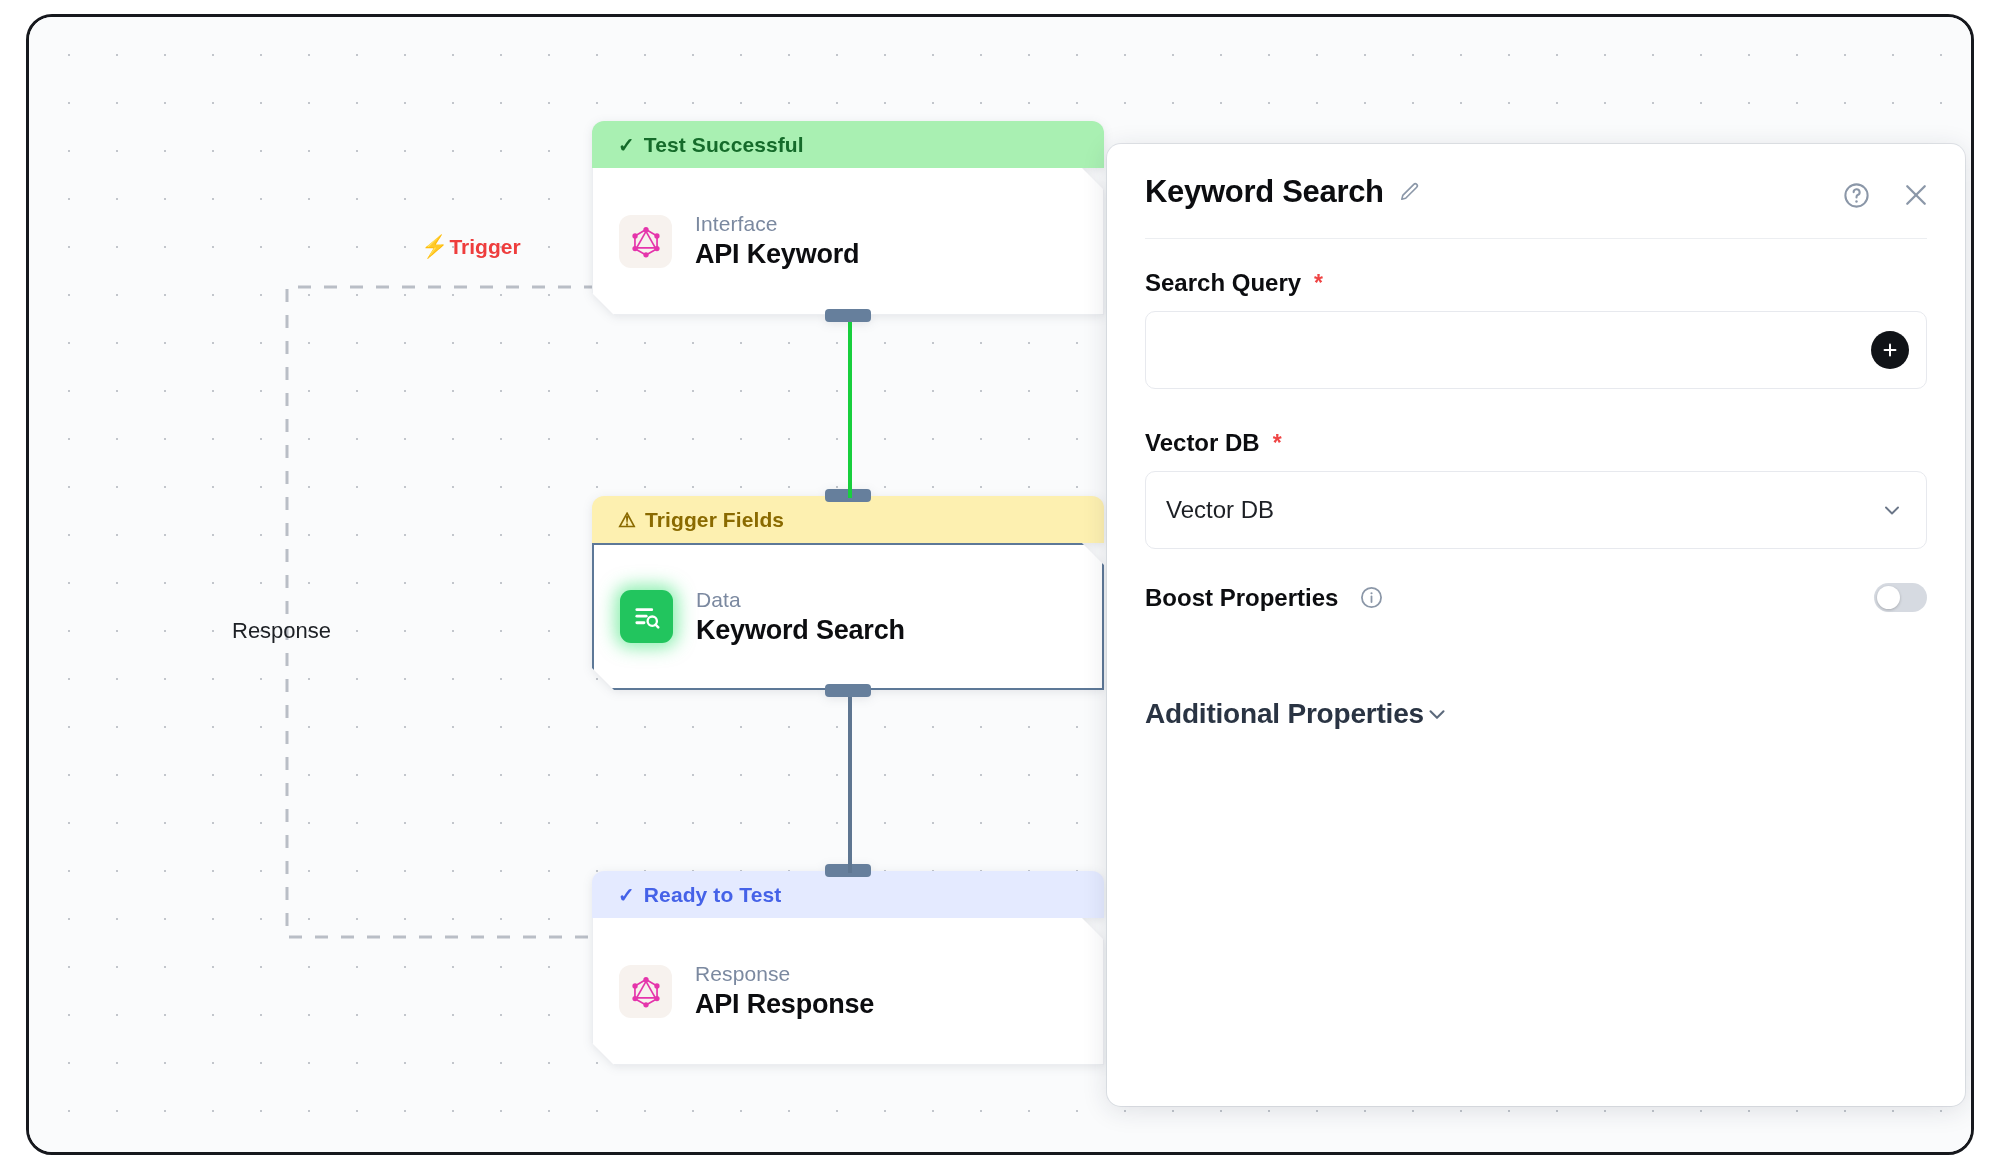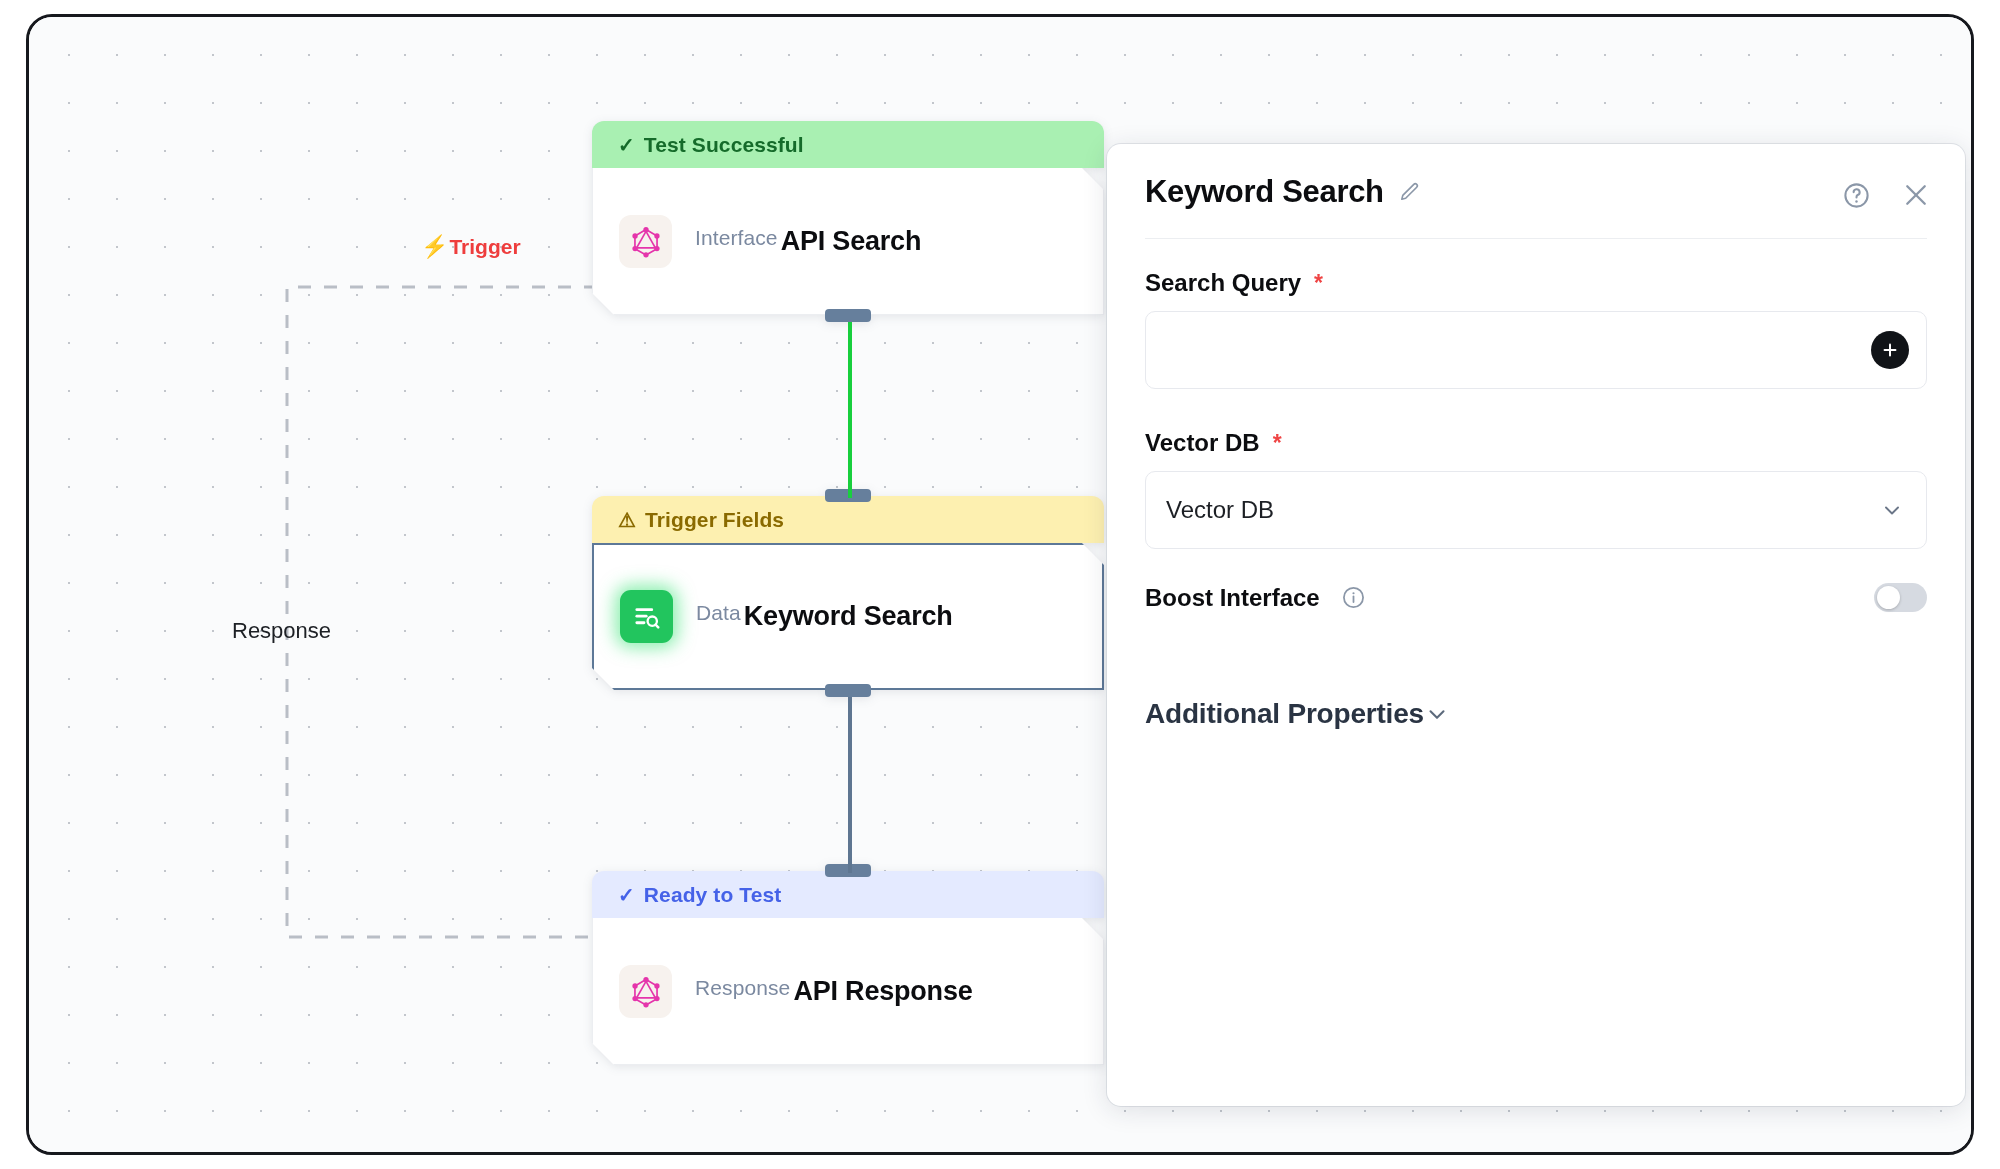--- a/index.html
+++ b/index.html
@@ -105,21 +105,21 @@
     border-radius: 12px;
     display: flex; align-items: center; justify-content: center;
     flex: none;
   }
   .icon-graphql { background: #f7f2ee; }
   .icon-data {
     background: #22c55e;
     border-radius: 11px;
     box-shadow: 0 0 17px 5px rgba(45,225,110,.55);
   }
-  .node-text { display: flex; flex-direction: row; gap: 3px; }
+  .node-text { display: flex; flex-direction: column; gap: 3px; }
   .node-kind {
     font-size: 21px; color: #7b89a0; font-weight: 400; letter-spacing: .1px;
   }
   .node-title {
     font-size: 27px; color: #0c0d10; font-weight: 700; letter-spacing: -.2px;
   }
 
   
   .handle {
     position: absolute;
@@ -278,21 +278,21 @@
                 <circle cx="26.3" cy="11.3" r="2.5"></circle>
               <circle cx="26.3" cy="23.1" r="2.5"></circle>
                 <circle cx="16" cy="29" r="2.5"></circle>
               <circle cx="5.7" cy="23.1" r="2.5"></circle>
                 <circle cx="5.7" cy="11.3" r="2.5"></circle>
             </g>
           </svg>
         </div>
         <div class="node-text">
           <span class="node-kind">Interface</span>
-          <span class="node-title">API Search</span>
+          <span class="node-title">API Keyword</span>
         </div>
       </div>
       <div class="handle" style="bottom:-7px"></div>
     </div>
 
     <div class="edge-line edge-green" style="top:305px; height:176px"></div>
 
     <div class="flow-node node-selected" style="top:479px">
       <div class="handle" style="top:-7px"></div>
       <div class="node-status status-warning">
@@ -406,21 +406,21 @@
           <span class="select-value">Vector DB</span>
           <span class="select-chev ic">
             <svg width="24" height="24" viewBox="0 0 24 24" fill="none" stroke="#6b7688" stroke-width="1.9" stroke-linecap="round" stroke-linejoin="round">
               <polyline points="6 9.5 12 15.5 18 9.5"></polyline>
             </svg>
           </span>
         </div>
 
         <div class="row-between mt34">
           <div class="field-label" style="margin-bottom:0">
-            <span>Boost Interface</span>
+            <span>Boost Properties</span>
             <span class="ic" style="margin-left:8px">
               <svg width="25" height="25" viewBox="0 0 24 24" fill="none" stroke="#8b97a8" stroke-width="1.7">
                 <circle cx="12" cy="12" r="9.2"></circle>
                 <line x1="12" y1="11" x2="12" y2="16.4" stroke-linecap="round"></line>
                 <circle cx="12" cy="7.9" r="1.05" fill="#8b97a8" stroke="none"></circle>
               </svg>
             </span>
           </div>
           <div class="toggle">
             <div class="knob"></div>

